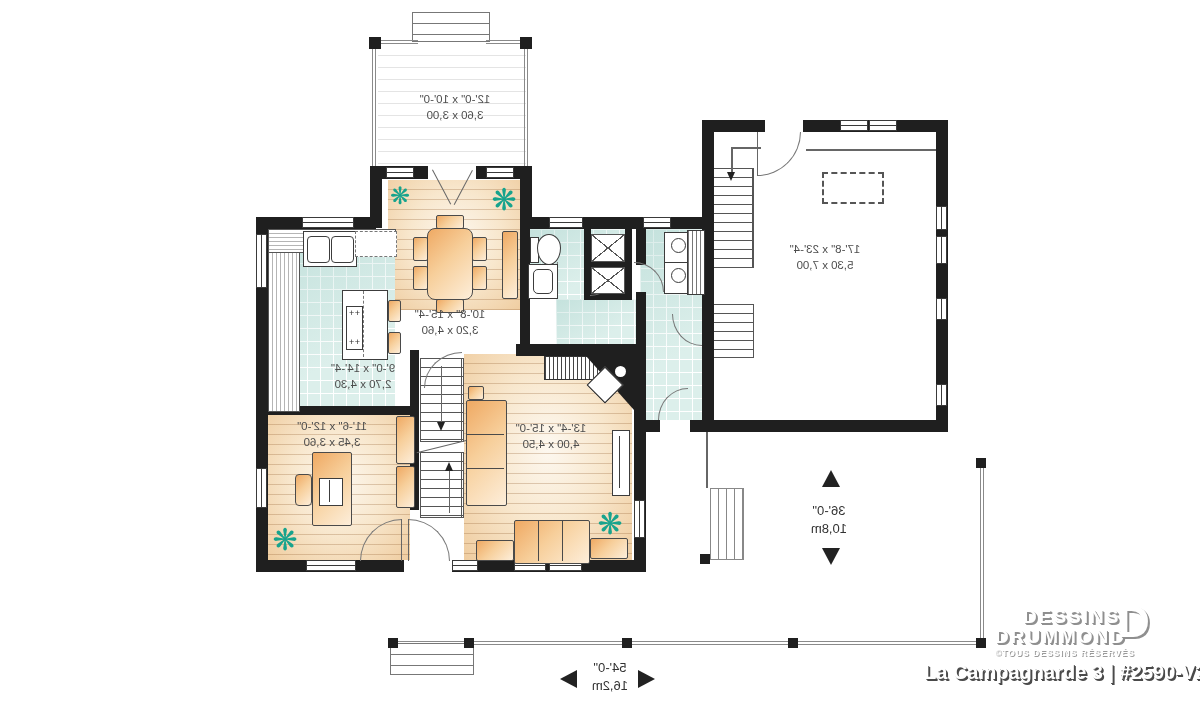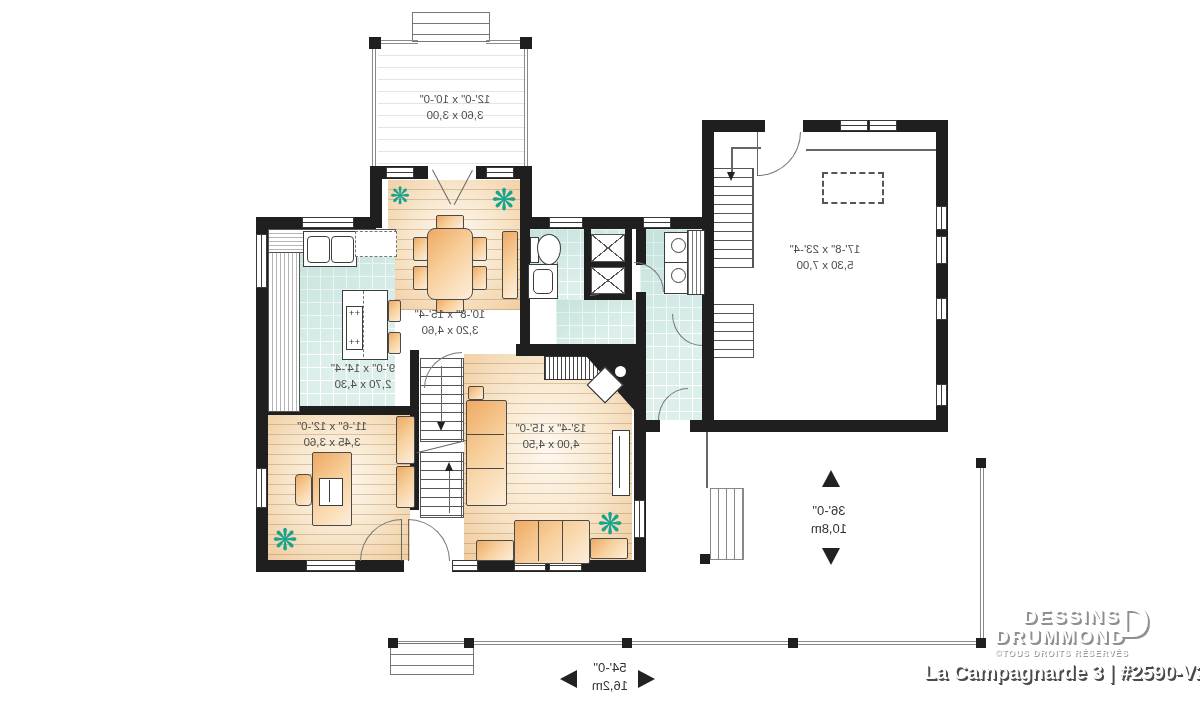--- a/index.html
+++ b/index.html
@@ -293,16 +293,16 @@
   <div class="tri" style="left:822px;top:470px;border-left:9px solid transparent;border-right:9px solid transparent;border-bottom:17px solid #222"></div>
   <div class="label dimlabel" style="left:829px;top:520px">
     <span>36'-0"</span>
     <span>10,8m</span>
   </div>
   <div class="tri" style="left:822px;top:548px;border-left:9px solid transparent;border-right:9px solid transparent;border-top:17px solid #222"></div>
 
   <div class="brand" style="left:1023px;top:606px;font-size:19px">DESSINS</div>
   <div class="brand" style="left:995px;top:626px;font-size:19px">DRUMMOND</div>
   <div class="brand" style="left:1118px;top:600px;font-size:44px;letter-spacing:0;line-height:1">D</div>
-  <div class="brand" style="left:995px;top:648px;font-size:8.5px;letter-spacing:1px;text-shadow:1px 1px 0 #9a9a9a">©TOUS DROITS RÉSERVÉS</div>
+  <div class="brand" style="left:995px;top:648px;font-size:8.5px;letter-spacing:1px;text-shadow:1px 1px 0 #9a9a9a">©TOUS DESSINS RÉSERVÉS</div>
   <div class="title" style="left:924px;top:661px">La Campagnarde 3 | #2590-V2</div>
 
 </div>
 
 </body></html>

